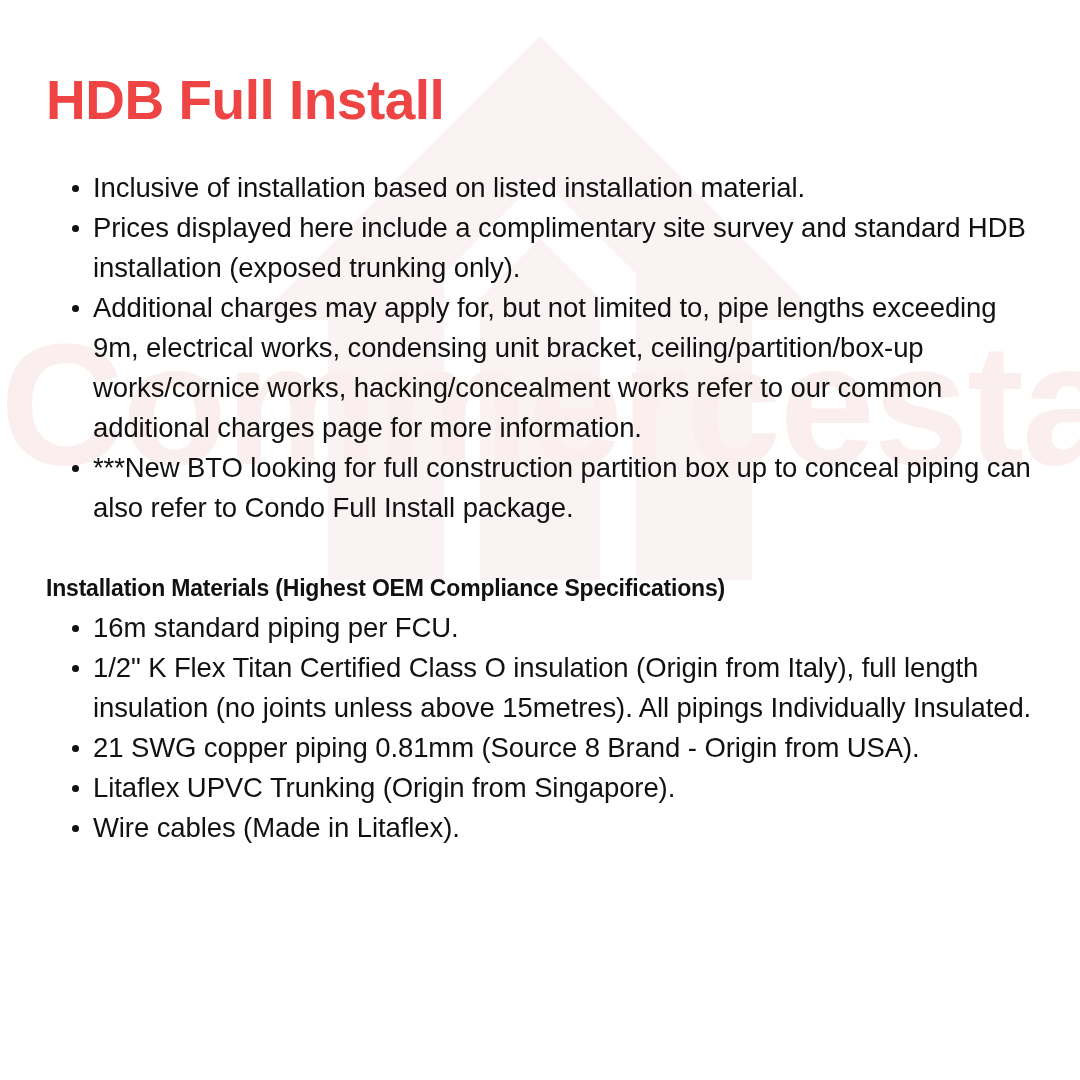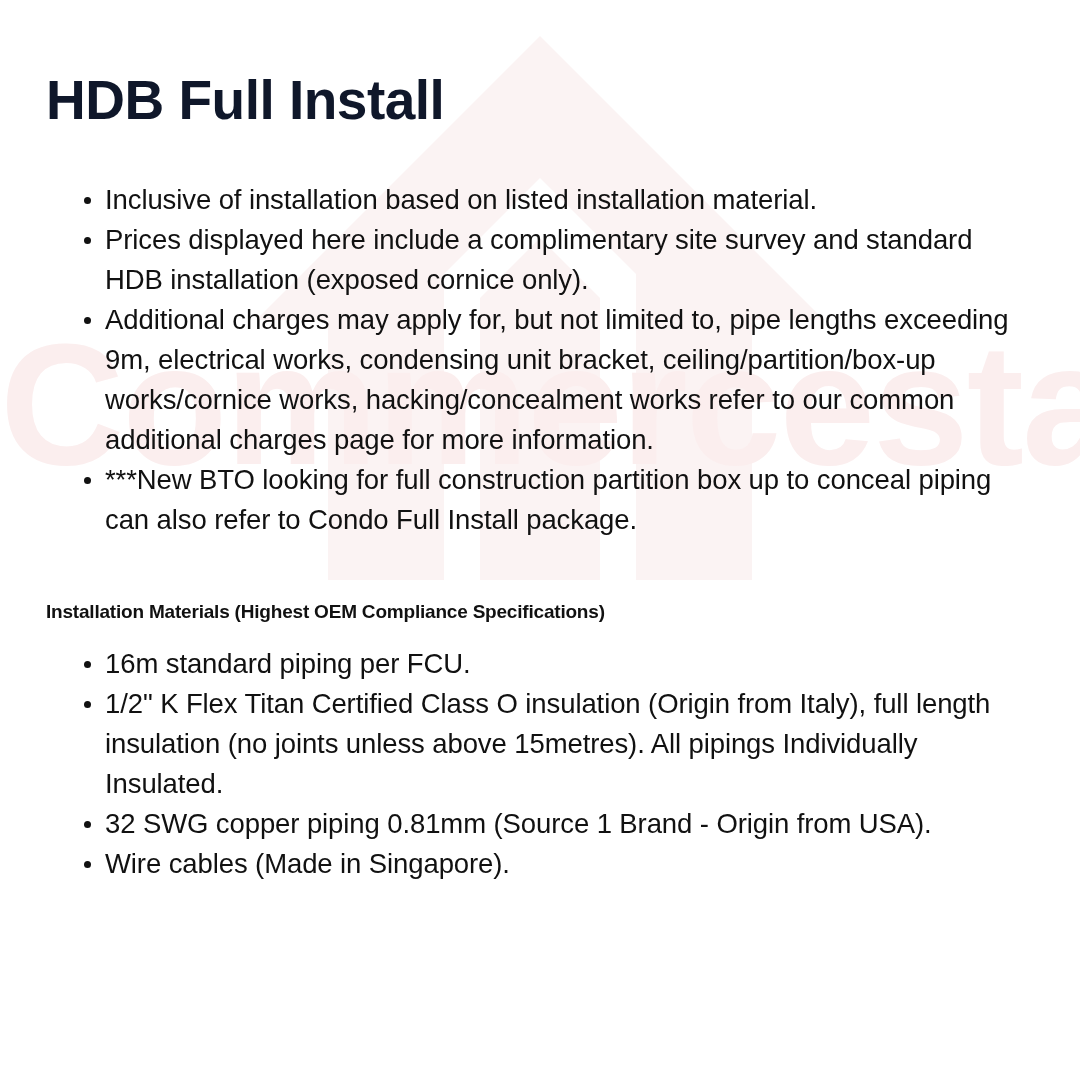--- a/index.html
+++ b/index.html
@@ -63,34 +63,34 @@
 
   .title {
     position: absolute;
     left: 46px;
     top: 70px;
     font-family: "Liberation Sans", sans-serif;
     font-weight: 700;
     font-size: 55px;
     line-height: 1.1;
     letter-spacing: -0.5px;
-    color: #0f172a;
+    color: #ef4444;
     white-space: nowrap;
   }
 
   .body-block {
     position: absolute;
     left: 46px;
     top: 168px;
     width: 992px;
   }
 
   ul.bullets {
     list-style: none;
-    margin: 12px;
+    margin: 0;
     padding: 0;
   }
   ul.bullets > li {
     position: relative;
     padding-left: 47px;
     margin: 0 0 0 0;
     font-family: "Liberation Sans", sans-serif;
     font-size: 27.5px;
     line-height: 40px;
     color: #111111;
@@ -103,21 +103,21 @@
     top: 17px;
     width: 7px;
     height: 7px;
     border-radius: 50%;
     background: #111111;
   }
 
   .section-heading {
     font-family: "Liberation Sans", sans-serif;
     font-weight: 700;
-    font-size: 19px;
+    font-size: 23px;
     line-height: 40px;
     color: #111111;
     letter-spacing: -0.2px;
     margin: 0;
   }
 
   .spacer-line {
     height: 40px;
   }
 </style>
@@ -136,31 +136,32 @@
   </div>
 
   <div id="content">
 
     <div class="title">HDB Full Install</div>
 
     <div class="body-block">
 
       <ul class="bullets">
         <li>Inclusive of installation based on listed installation material.</li>
-        <li>Prices displayed here include a complimentary site survey and standard HDB installation (exposed cornice only).</li>
+        <li>Prices displayed here include a complimentary site survey and standard HDB installation (exposed trunking only).</li>
         <li>Additional charges may apply for, but not limited to, pipe lengths exceeding 9m, electrical works, condensing unit bracket, ceiling/partition/box-up works/cornice works, hacking/concealment works refer to our common additional charges page for more information.</li>
         <li>***New BTO looking for full construction partition box up to conceal piping can also refer to Condo Full Install package.</li>
       </ul>
 
       <div class="spacer-line"></div>
 
       <div class="section-heading">Installation Materials (Highest OEM Compliance Specifications)</div>
 
       <ul class="bullets">
         <li>16m standard piping per FCU.</li>
         <li>1/2" K Flex Titan Certified Class O insulation (Origin from Italy), full length insulation (no joints unless above 15metres). All pipings Individually Insulated.</li>
-        <li>32 SWG copper piping 0.81mm (Source 1 Brand - Origin from USA).</li>
-        <li>Wire cables (Made in Singapore).</li>
+        <li>21 SWG copper piping 0.81mm (Source 8 Brand - Origin from USA).</li>
+        <li>Litaflex UPVC Trunking (Origin from Singapore).</li>
+        <li>Wire cables (Made in Litaflex).</li>
       </ul>
 
     </div>
   </div>
 </div>
 
 </body></html>

